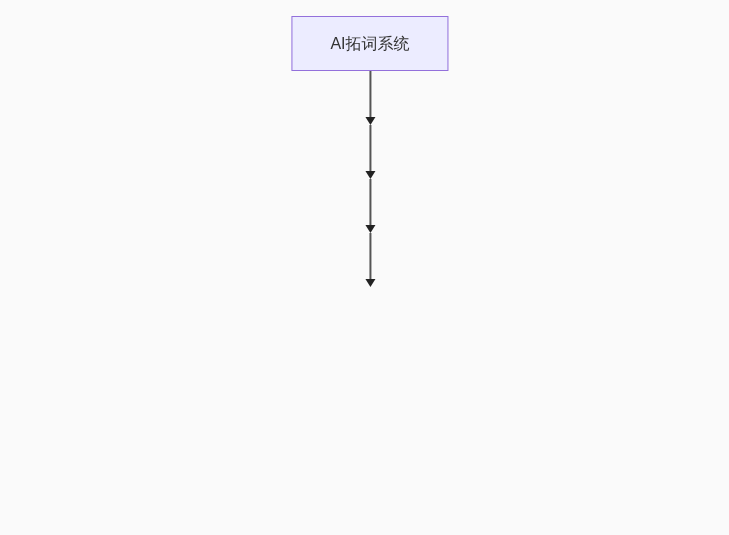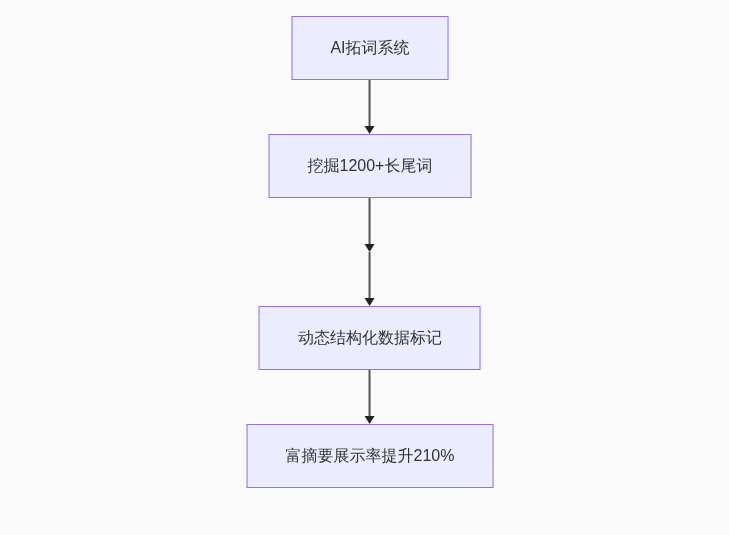--- a/index.html
+++ b/index.html
@@ -32,21 +32,21 @@
     flex-direction: column;
     align-items: center;
   }
   .node {
     background: var(--node-fill);
     border: 1px solid var(--node-border);
     color: var(--text-color);
     font-size: 16px;
     line-height: 16px;
     padding: 19px 38px;
-    height: 64px;
+    height: 55px;
     display: flex;
     align-items: center;
     justify-content: center;
     white-space: nowrap;
     width: fit-content;
   }
   .arrow {
     height: 54px;
     display: flex;
     flex-direction: column;
@@ -72,41 +72,32 @@
   <div class="flowchart">
   <div class="node">
     <span class="node-label">AI拓词系统</span>
   </div>
 
   <div class="arrow">
     <div class="arrow-line"></div>
     <div class="arrow-head"></div>
   </div>
 
-  <div class="node">
-    <span class="node-label">挖掘1200+长尾词</span>
-  </div>
 
   <div class="arrow">
     <div class="arrow-line"></div>
     <div class="arrow-head"></div>
   </div>
 
 
   <div class="arrow">
     <div class="arrow-line"></div>
     <div class="arrow-head"></div>
   </div>
 
-  <div class="node">
-    <span class="node-label">动态结构化数据标记</span>
-  </div>
 
   <div class="arrow">
     <div class="arrow-line"></div>
     <div class="arrow-head"></div>
   </div>
 
-  <div class="node">
-    <span class="node-label">富摘要展示率提升210%</span>
-  </div>
 </div>
 </div>
 
 </body></html>

